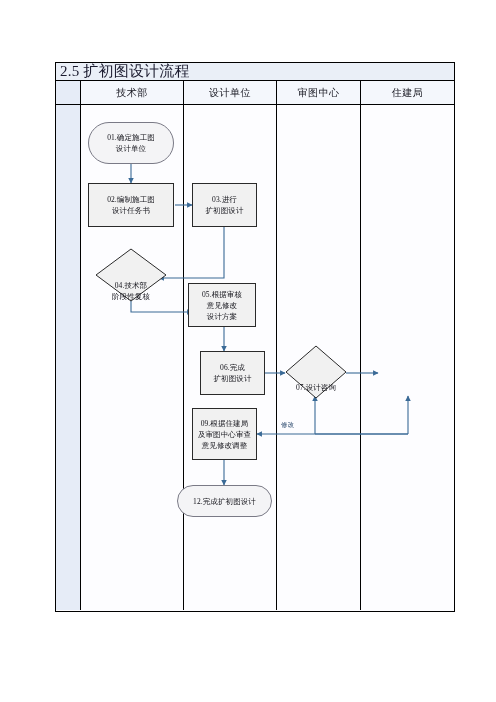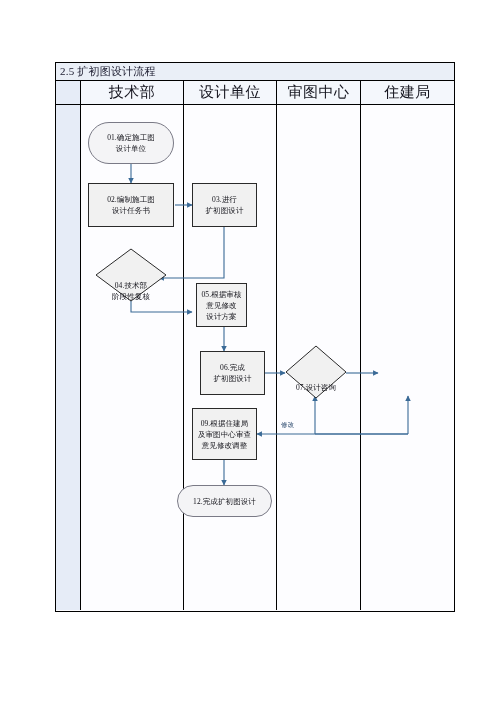--- a/index.html
+++ b/index.html
@@ -40,21 +40,21 @@
     left: 0; top: 0;
     width: 100%;
     height: 18px;
     box-sizing: border-box;
     border-bottom: 1.4px solid #000000;
     background: #eaeff7;
     display: flex;
     align-items: center;
   }
   #title-text {
-    font-size: 11px;
+    font-size: 15px;
     color: #1a1a2e;
     padding-left: 4px;
     letter-spacing: .2px;
     white-space: nowrap;
   }
 
   #header-row {
     position: absolute;
     left: 0; top: 18px;
     width: 100%;
@@ -69,21 +69,21 @@
     box-sizing: border-box;
     border-right: 1.4px solid #000000;
     background: #e6ecf7;
   }
   .hdr-cell {
     box-sizing: border-box;
     border-right: 1.4px solid #000000;
     display: flex;
     align-items: center;
     justify-content: center;
-    font-size: 15px;
+    font-size: 10px;
     color: #15151f;
     letter-spacing: .5px;
   }
   .hdr-cell.last { border-right: none; }
   .c1 { width: 103px; }
   .c2 { width: 93px; }
   .c3 { width: 84px; }
   .c4 { width: 93px; }
 
   #body-row {
@@ -256,21 +256,21 @@
     <div class="node diamond" style="left:95px; top:248px; width:72px; height:54px;">
       <svg class="dshape" viewBox="0 0 72 54" preserveAspectRatio="none">
         <polygon points="36,1 71,27 36,53 1,27" fill="#f1f1f1" stroke="#2a2a2a" stroke-width="1"></polygon>
       </svg>
       <span class="lbl">
         <span>04.技术部</span><br>
         <span>阶段性复核</span>
       </span>
     </div>
 
-    <div class="node" style="left:196px; top:283px; width:51px; height:44px;font-family:Liberation Serif, serif;">
+    <div class="node" style="left:188px; top:283px; width:68px; height:44px;font-family:Liberation Serif, serif;">
       <span class="lbl">
         <span>05.根据审核</span><br>
         <span>意见修改</span><br>
         <span>设计方案</span>
       </span>
     </div>
 
     <div class="node" style="left:200px; top:351px; width:65px; height:44px;">
       <span class="lbl">
         <span>06.完成</span><br>

